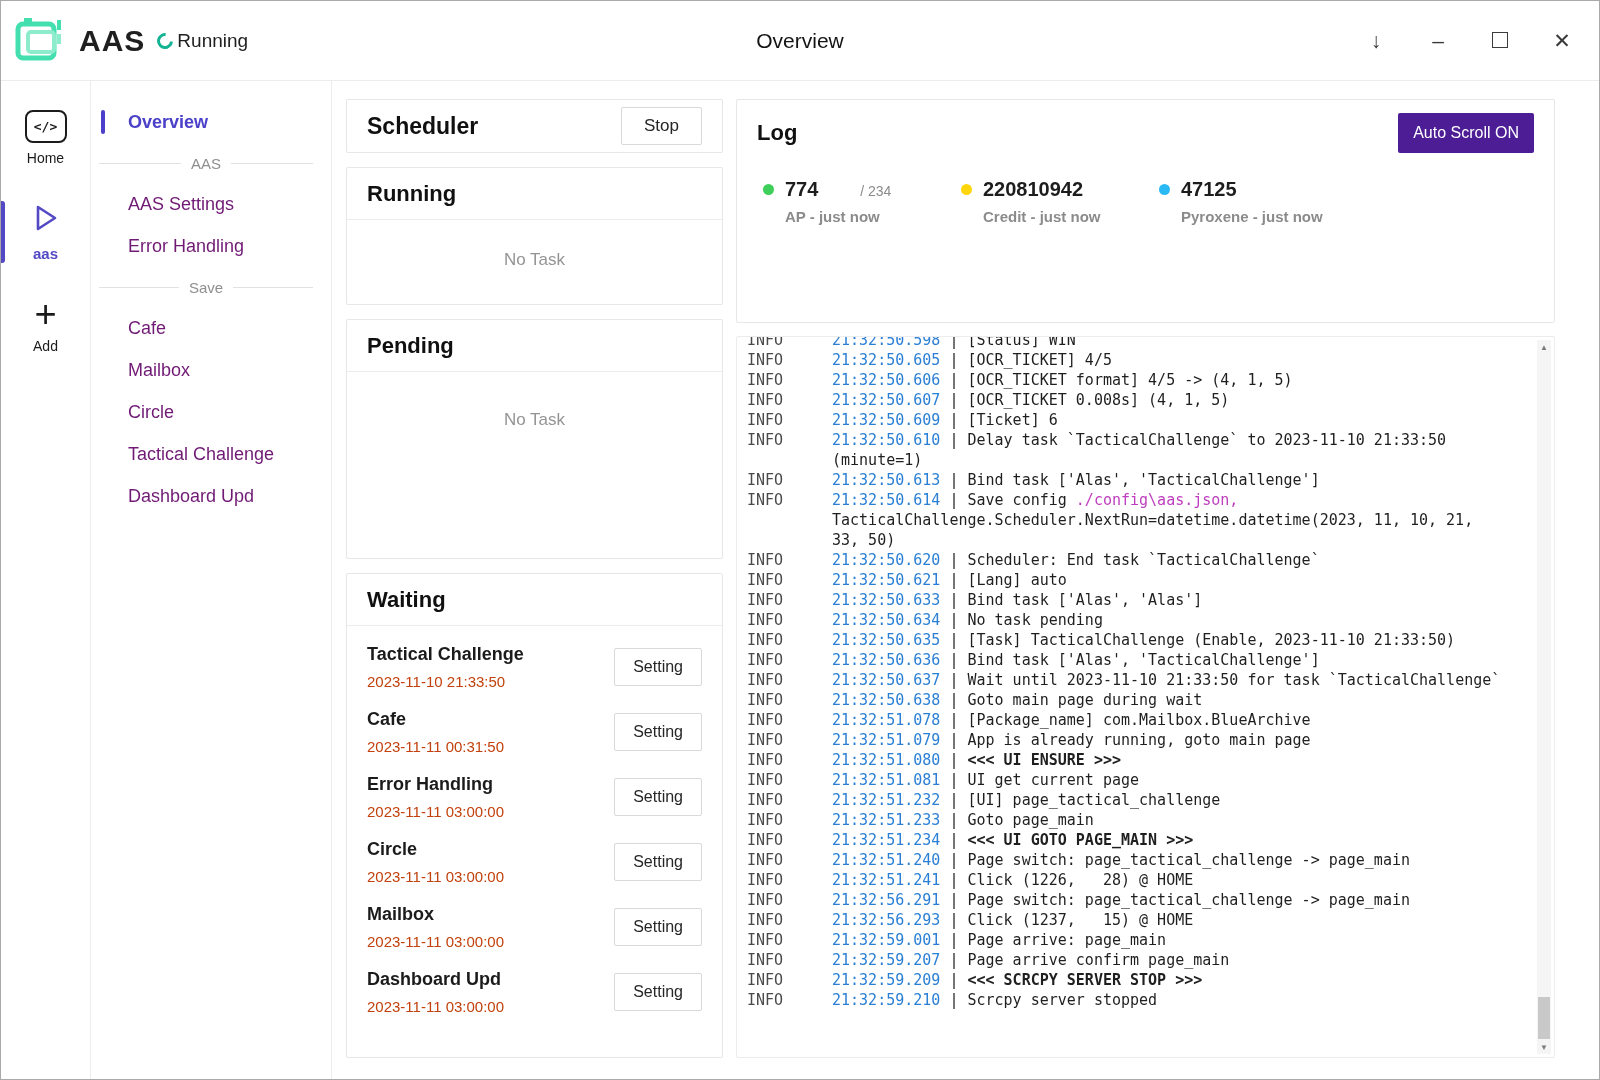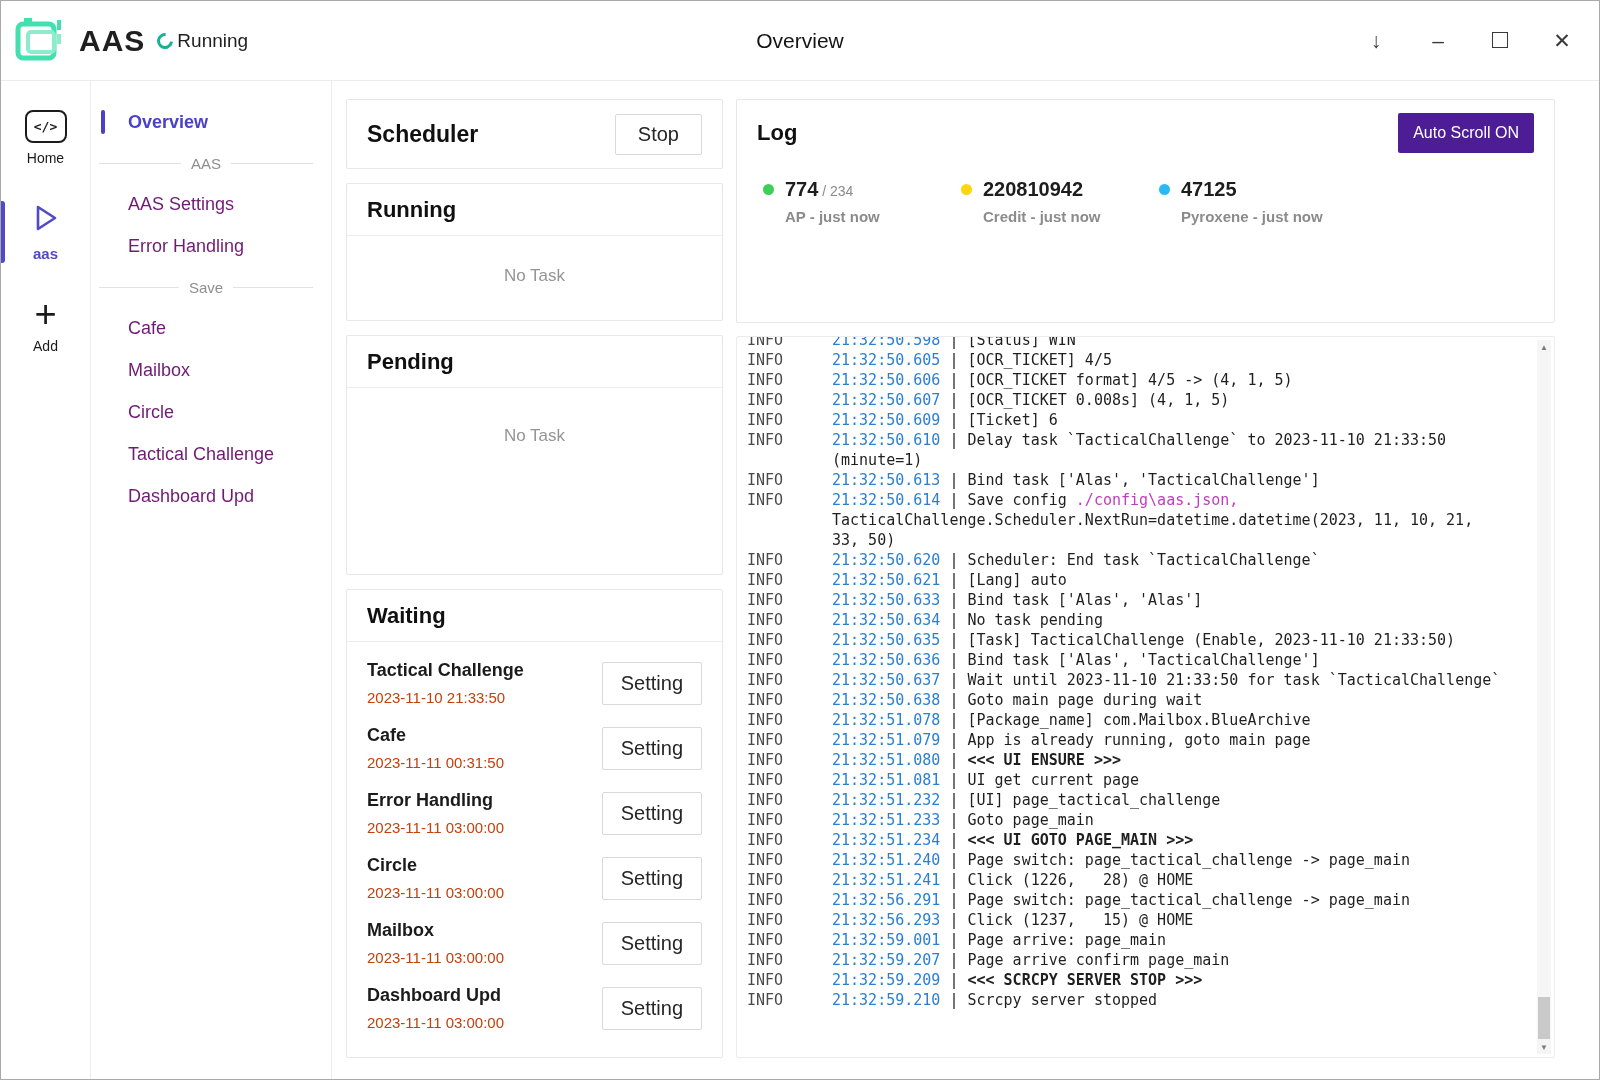--- a/index.html
+++ b/index.html
@@ -54,51 +54,51 @@
   .nav-divider .lbl { color:#8f8f8f; font-size:15px; }
 
   
   .content { flex:1; min-width:0; display:flex; gap:13px; padding:18px 44px 22px 14px; }
   .col-left { width:377px; flex:none; display:flex; flex-direction:column; gap:14px; }
   .col-right { flex:1; min-width:0; display:flex; flex-direction:column; gap:13px; }
 
   .card { background:#fff; border:1px solid #e7e7e7; border-radius:2px; }
   .card-title { font-size:22px; font-weight:bold; color:#101010; }
 
-  .scheduler-card { height:70px; display:flex; align-items:center; justify-content:space-between;
+  .scheduler-card { height:54px; display:flex; align-items:center; justify-content:space-between;
                     padding:12px 20px; flex:none; }
   .scheduler-card .card-title { font-size:23px; }
 
-  .btn-outline { background:#fff; border:1px solid #d9d9d9; border-radius:2px; font-size:20px;
+  .btn-outline { background:#fff; border:1px solid #d9d9d9; border-radius:2px; font-size:17px;
                  padding:8px 22px; color:#262626; font-family:inherit; cursor:pointer; }
 
   .card-head { padding:13px 20px 12px; border-bottom:1px solid #ececec; }
   .empty { text-align:center; color:#949494; font-size:17px; }
   .running-card { height:138px; flex:none; }
   .running-card .empty { padding-top:30px; }
   .pending-card { height:240px; flex:none; }
   .pending-card .empty { padding-top:38px; }
 
   .waiting-card { flex:1; overflow:hidden; }
   .task-list { padding:8px 20px; }
   .task-row { display:flex; align-items:center; justify-content:space-between; padding:10px 0 9px; }
   .task-name { font-size:18px; font-weight:bold; color:#1b1b1b; }
   .task-time { font-size:15px; color:#c2410c; margin-top:8px; }
-  .task-row .btn-outline { padding:9px 18px; font-size:20px; flex:none; }
+  .task-row .btn-outline { padding:9px 18px; font-size:16px; flex:none; }
 
   
   .log-card { height:224px; flex:none; }
   .log-head { display:flex; align-items:center; justify-content:space-between; padding:13px 20px; }
   .btn-primary { background:#4c1d95; color:#fff; border:none; border-radius:2px; font-size:16px;
                  padding:11px 15px; font-family:inherit; cursor:pointer; }
   .stats { display:flex; padding:12px 20px 0 26px; }
   .stat { display:flex; gap:11px; min-width:198px; }
   .dot { width:11px; height:11px; border-radius:50%; margin-top:6px; flex:none; }
   .stat-value { font-size:20px; font-weight:bold; color:#1d1d1d; }
-  .stat-suffix { font-size:14px; color:#8b8b8b; font-weight:normal; }
+  .stat-suffix { font-size:14px; color:#8b8b8b; font-weight:normal;padding-left:38px; }
   .stat-caption { font-size:15px; color:#8b8b8b; margin-top:7px;font-weight:bold; }
 
   
   .log-view { flex:1; position:relative; border:1px solid #ececec; border-radius:2px;
               overflow:hidden; padding:0 34px 0 10px; }
   .log-lines { margin-top:-7px; font-family:"DejaVu Sans Mono", monospace; font-size:15px;
                line-height:20px; color:#1f1f1f; }
   .log-line { display:flex; }
   .log-lvl { flex:none; width:85px; color:#4a4a4a; }
   .log-rest { white-space:pre-wrap; width:676px; overflow-wrap:break-word; }

